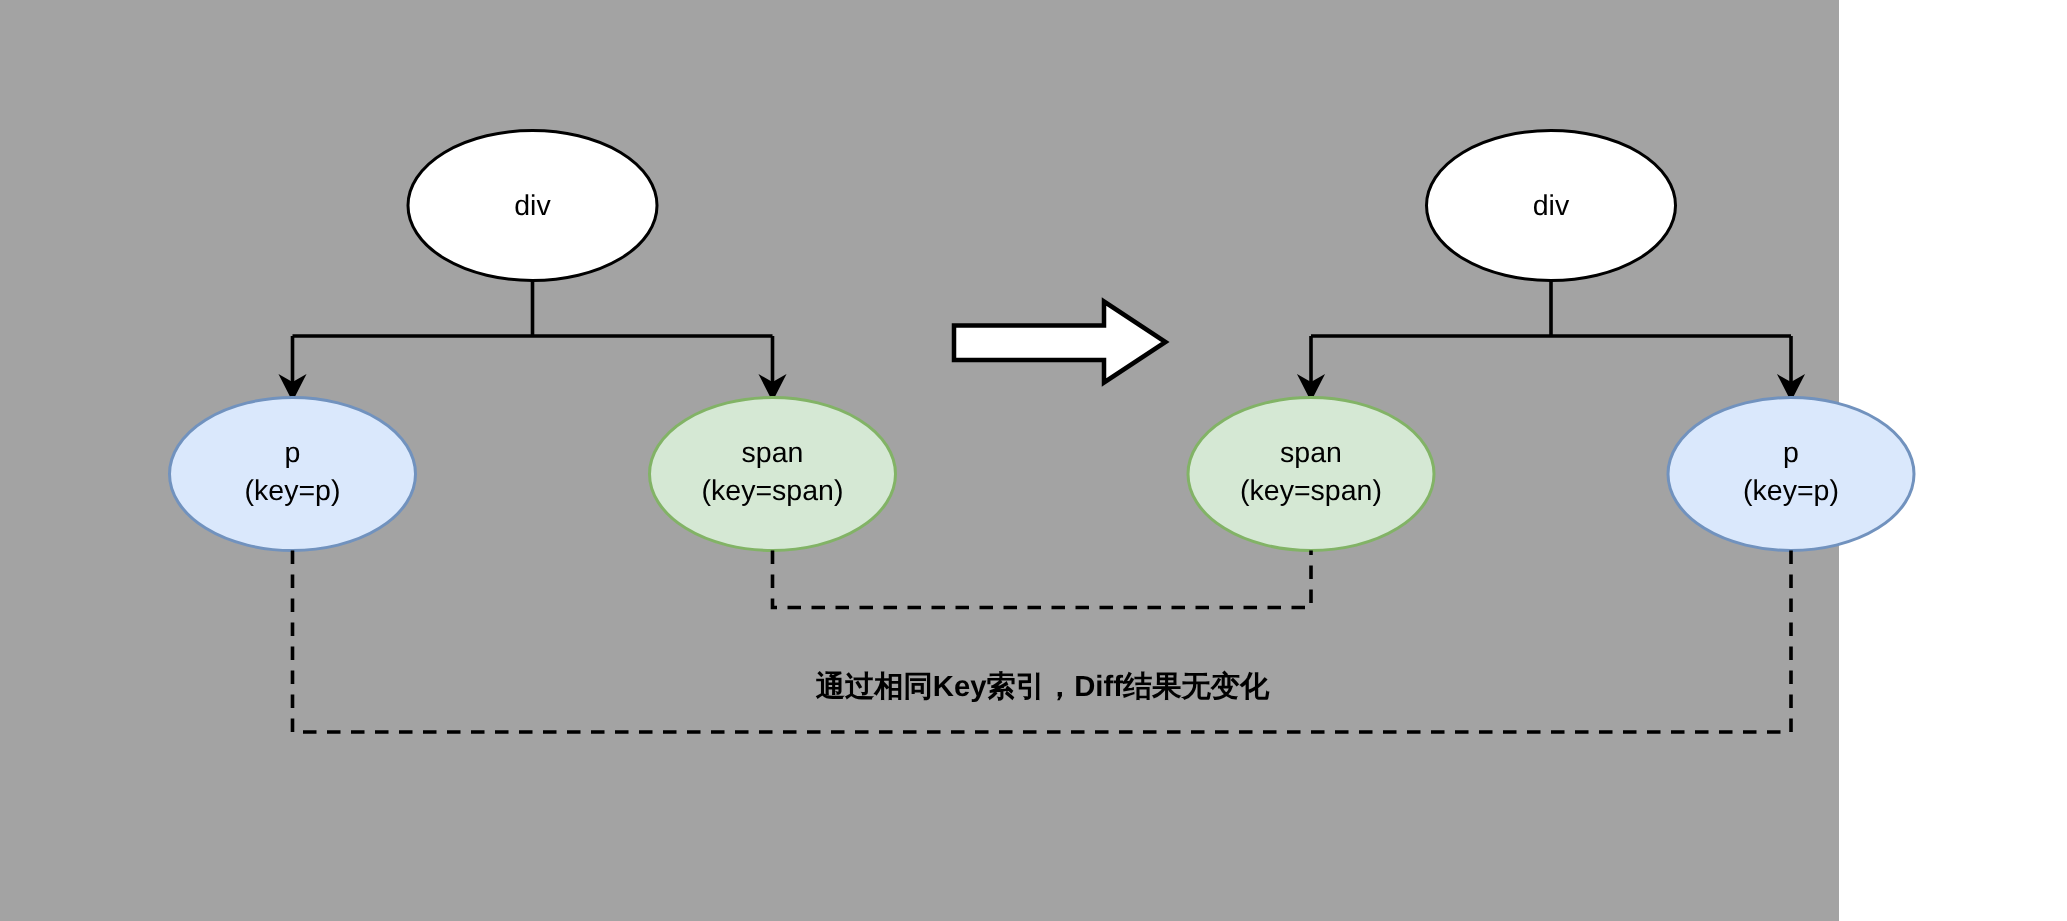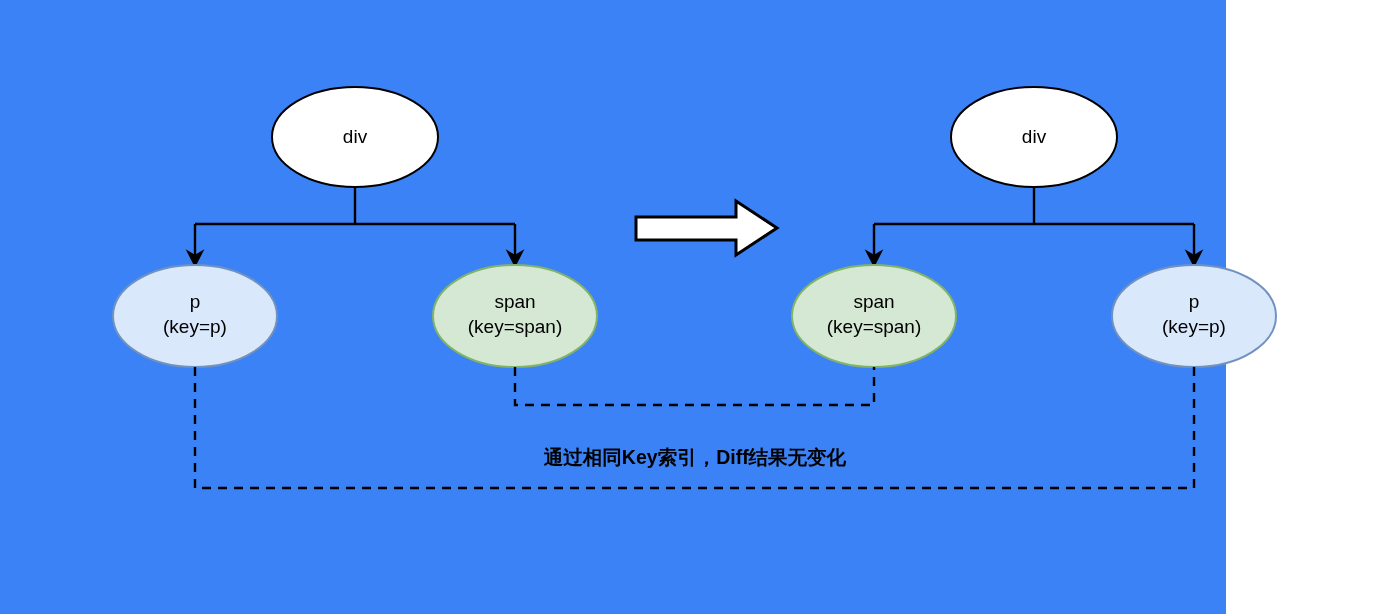--- a/index.html
+++ b/index.html
@@ -11,21 +11,21 @@
   body {
     font-family: "Liberation Sans", "DejaVu Sans", sans-serif;
     width: 1378px;
     height: 614px;
     overflow: hidden;
   }
   #canvas {
     position: relative;
     width: 1226px;
     height: 614px;
-    background: #3b82f6;
+    background: #a3a3a3;
     text-align: right;
   }
   #diagram-svg {
     position: absolute;
     top: 0;
     left: 0;
     width: 1378px;
     height: 614px;
     display: block;
   }

